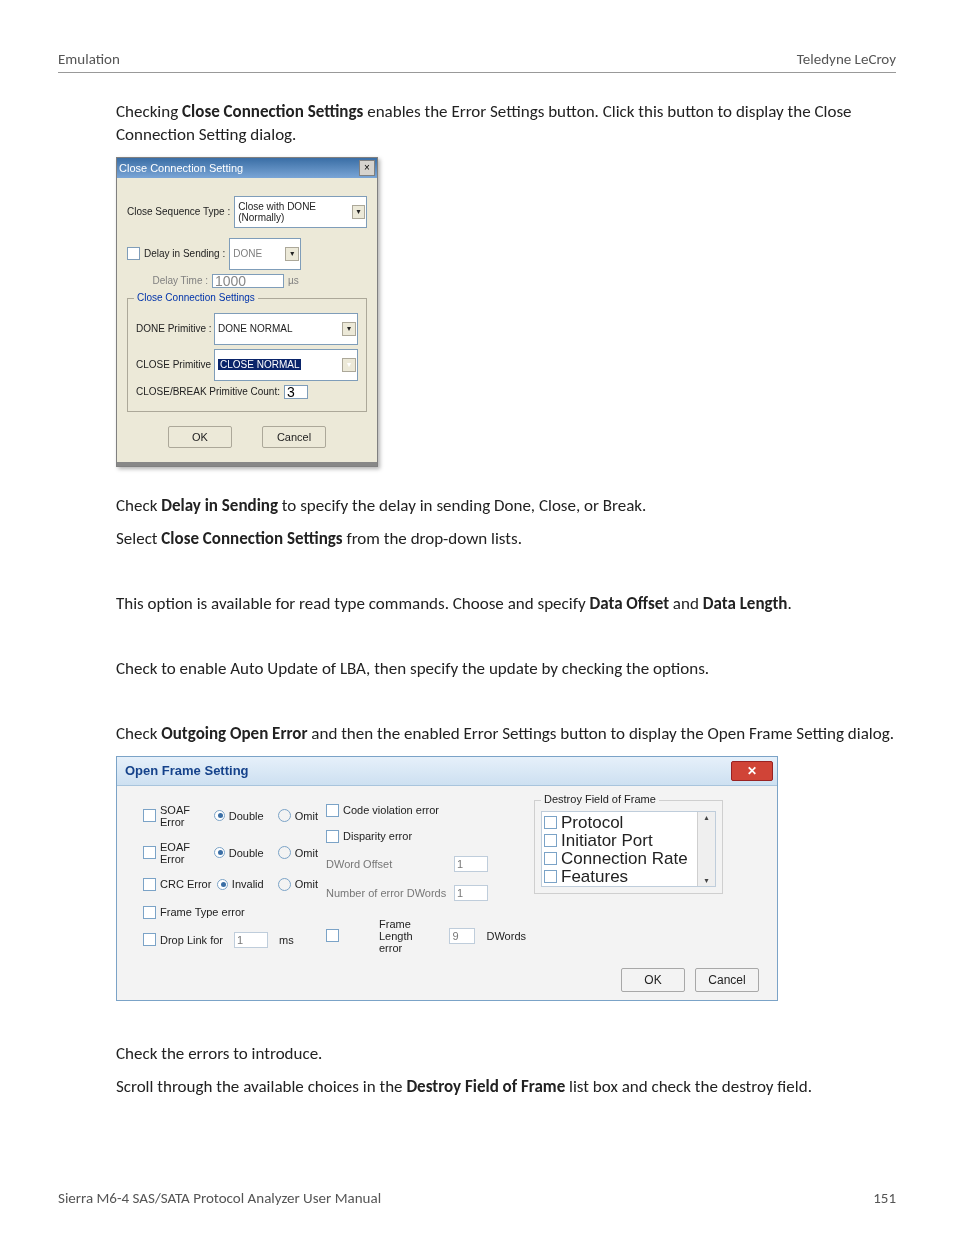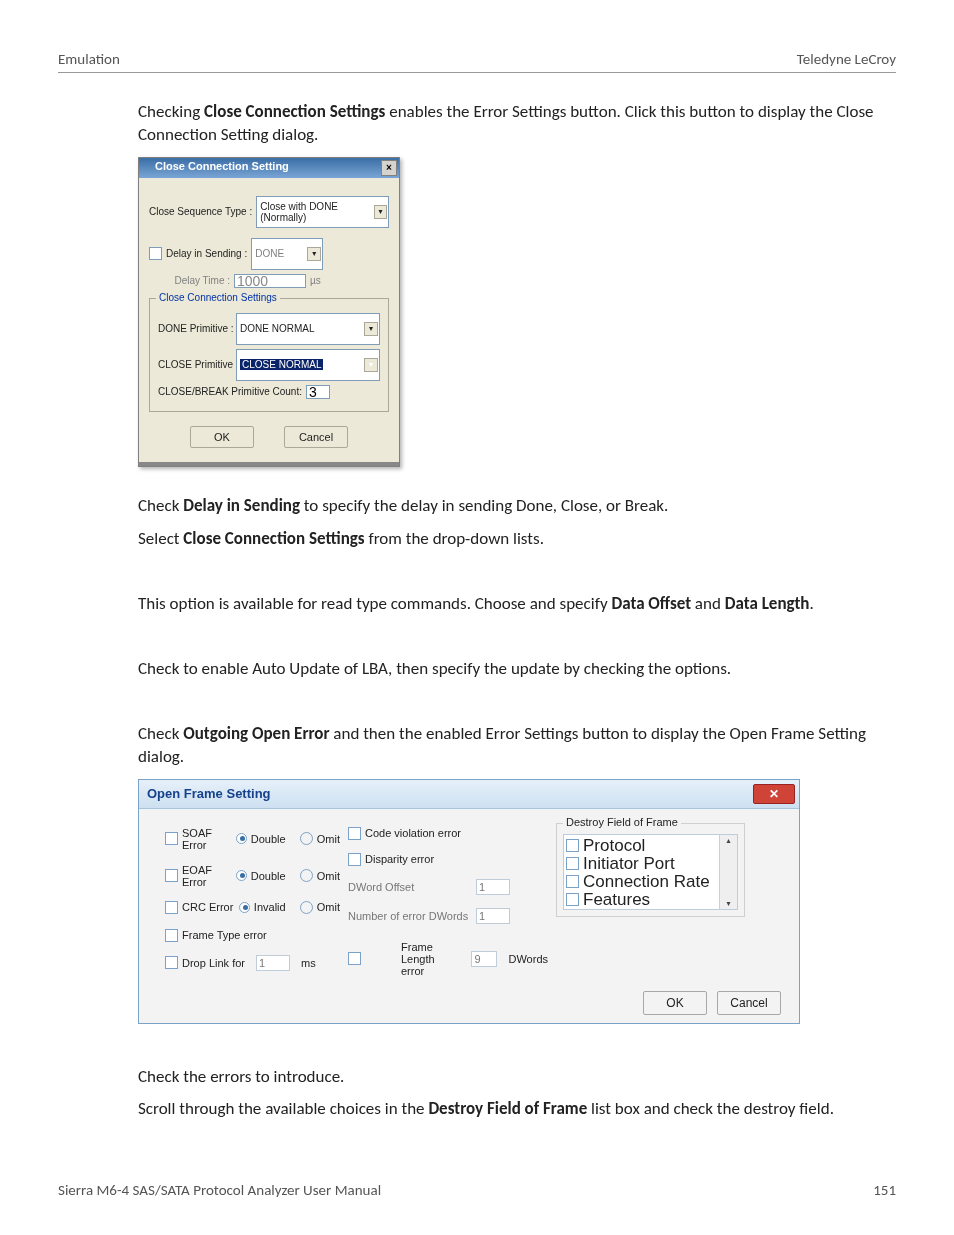--- a/index.html
+++ b/index.html
@@ -1,25 +1,25 @@
 <!DOCTYPE html>
 <html><head>
 <meta charset="utf-8">
 <style>
   html,body{margin:0;padding:0;background:#fff;color:#222;font-family:Calibri,"Segoe UI",Arial,sans-serif;font-size:17px;}
   .page{width:954px;min-height:1235px;box-sizing:border-box;padding:50px 58px 40px 58px;position:relative;}
   .hdr{display:flex;justify-content:space-between;color:#555;font-size:15px;}
   .hdr-line{border-bottom:1px solid #999;margin-top:4px;margin-bottom:28px;}
-  .body{margin-left:80px;margin-right:0;}
+  .body{margin-left:58px;margin-right:0;}
   p{line-height:1.35;margin:10px 0;}
   .spacer{height:22px;}
 
   
   .dlg1{width:260px;border:1px solid #808080;box-shadow:2px 2px 4px rgba(0,0,0,.3);background:#ece9d8;font-family:Tahoma,Arial,sans-serif;font-size:10px;color:#222;margin:10px 0 28px 0;}
-  .dlg1 .tb{background:linear-gradient(#3a6ea5,#7aa5d6);color:#fff;font-weight:bold;display:flex;justify-content:space-between;align-items:flex-start;padding:2px 2px 2px 16px;font-size:11px;}
+  .dlg1 .tb{background:linear-gradient(#3a6ea5,#7aa5d6);color:#fff;font-weight:normal;display:flex;justify-content:space-between;align-items:center;padding:2px 2px 2px 2px;font-size:11px;}
   .tb-x{width:14px;height:14px;background:#d6d3ce;border:1px solid #808080;display:flex;align-items:center;justify-content:center;color:#000;font-size:10px;line-height:1;font-family:Arial;}
   .dlg1 .cnt{padding:14px 10px 10px 10px;}
   .row{display:flex;align-items:center;gap:4px;margin:4px 0;}
   .lbl{white-space:nowrap;}
   .gray{color:#808080;}
   .ipt{border:1px solid #7f9db9;background:#fff;height:14px;font-size:14px;padding:0 2px;box-sizing:border-box;}
   .sel{border:1px solid #7f9db9;background:#fff;height:32px;font-size:10px;display:flex;align-items:center;justify-content:space-between;padding:0 1px 0 3px;box-sizing:border-box;}
   .sel .arrow{width:12px;height:12px;background:#ece9d8;border:1px solid #aca899;display:flex;align-items:center;justify-content:center;font-size:8px;}
   .sel.hl{color:#fff;}
   .sel.hl .txt{background:#0a246a;padding:0 2px;}
@@ -46,21 +46,21 @@
   .group2{border:1px solid #cfcfcf;position:relative;padding:10px 6px 6px 6px;width:175px;}
   .group2>.legend{position:absolute;top:-8px;left:6px;background:#f3f3f3;padding:0 3px;font-size:11px;}
   .list2{border:1px solid #bfcddb;background:#fff;height:74px;overflow:hidden;position:relative;}
   .list2 .items{padding:0 2px;font-size:17px;line-height:14px;}
   .sbar{position:absolute;right:0;top:0;bottom:0;width:15px;background:#efefef;border-left:1px solid #cfcfcf;display:flex;flex-direction:column;justify-content:space-between;align-items:center;padding:1px;font-size:8px;color:#444;}
   .sbar .tri{font-size:8px;}
   .sbar .track{flex:1;}
   .btnrow{display:flex;gap:10px;justify-content:flex-end;padding-right:18px;margin-top:6px;}
   .btn2{background:#f3f3f3;border:1px solid #a8a8a8;border-radius:2px;height:22px;min-width:62px;font-size:12px;display:inline-flex;align-items:center;justify-content:center;}
 
-  .ftr{position:absolute;left:58px;right:58px;bottom:36px;color:#555;font-size:15px;display:flex;justify-content:space-between;}
+  .ftr{position:absolute;left:58px;right:58px;bottom:28px;color:#555;font-size:15px;display:flex;justify-content:space-between;}
 </style>
 </head>
 <body>
 
 <div class="page">
   <div class="hdr">
     <span>Emulation</span>
     <span>Teledyne LeCroy</span>
   </div>
   <div class="hdr-line"></div>

